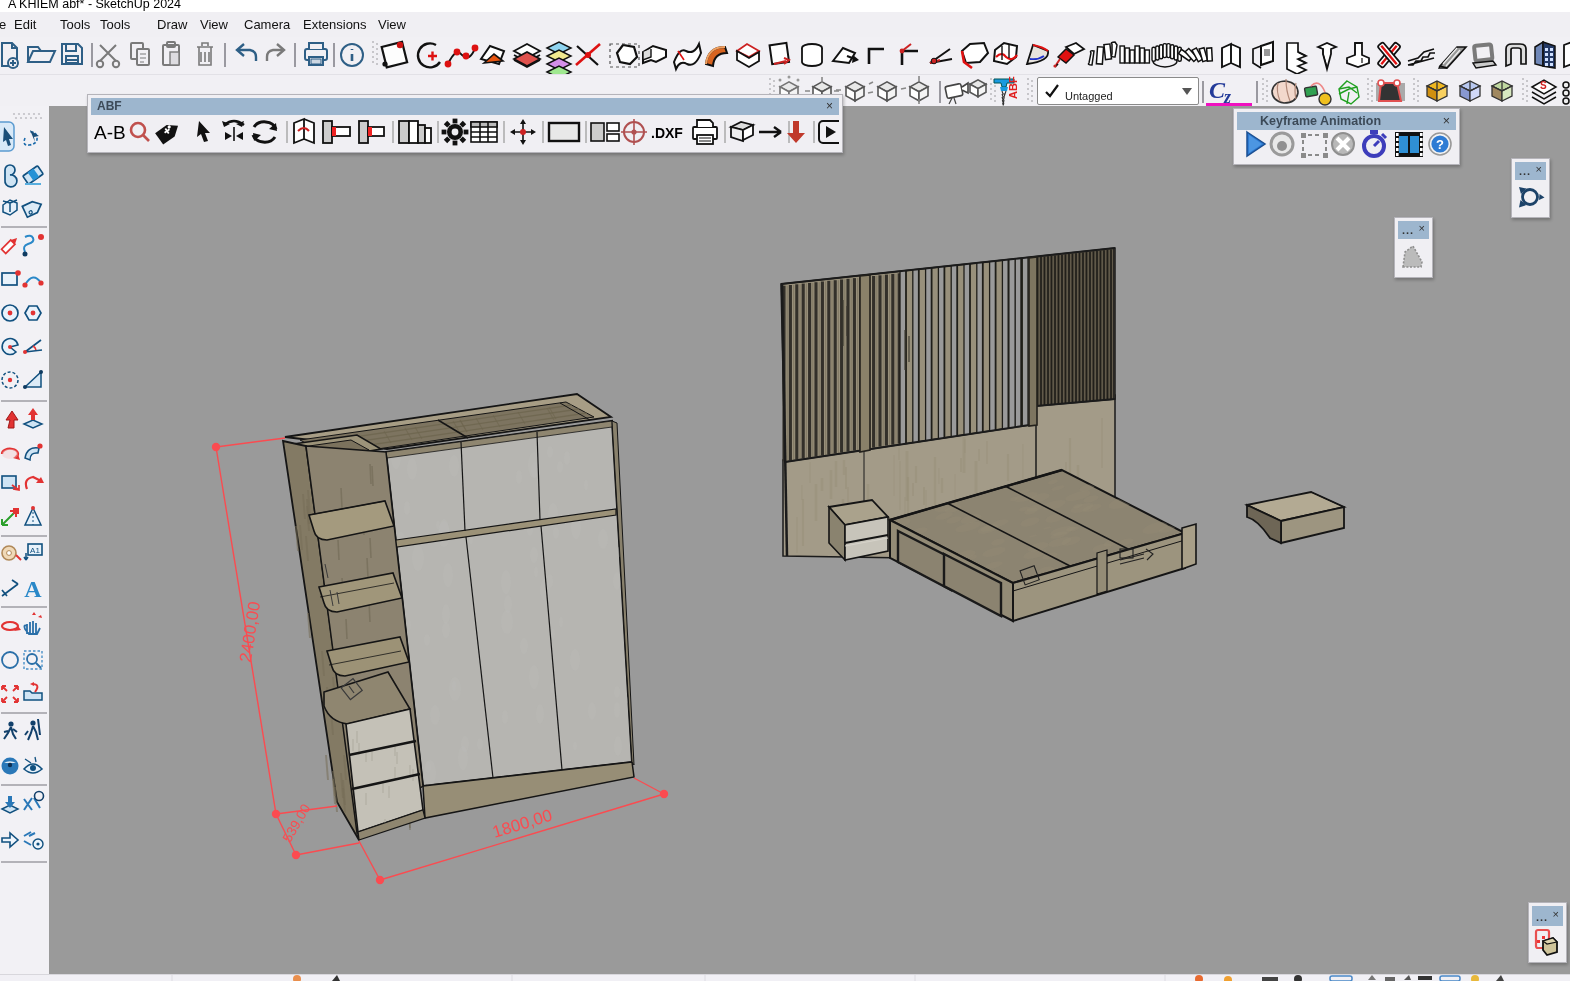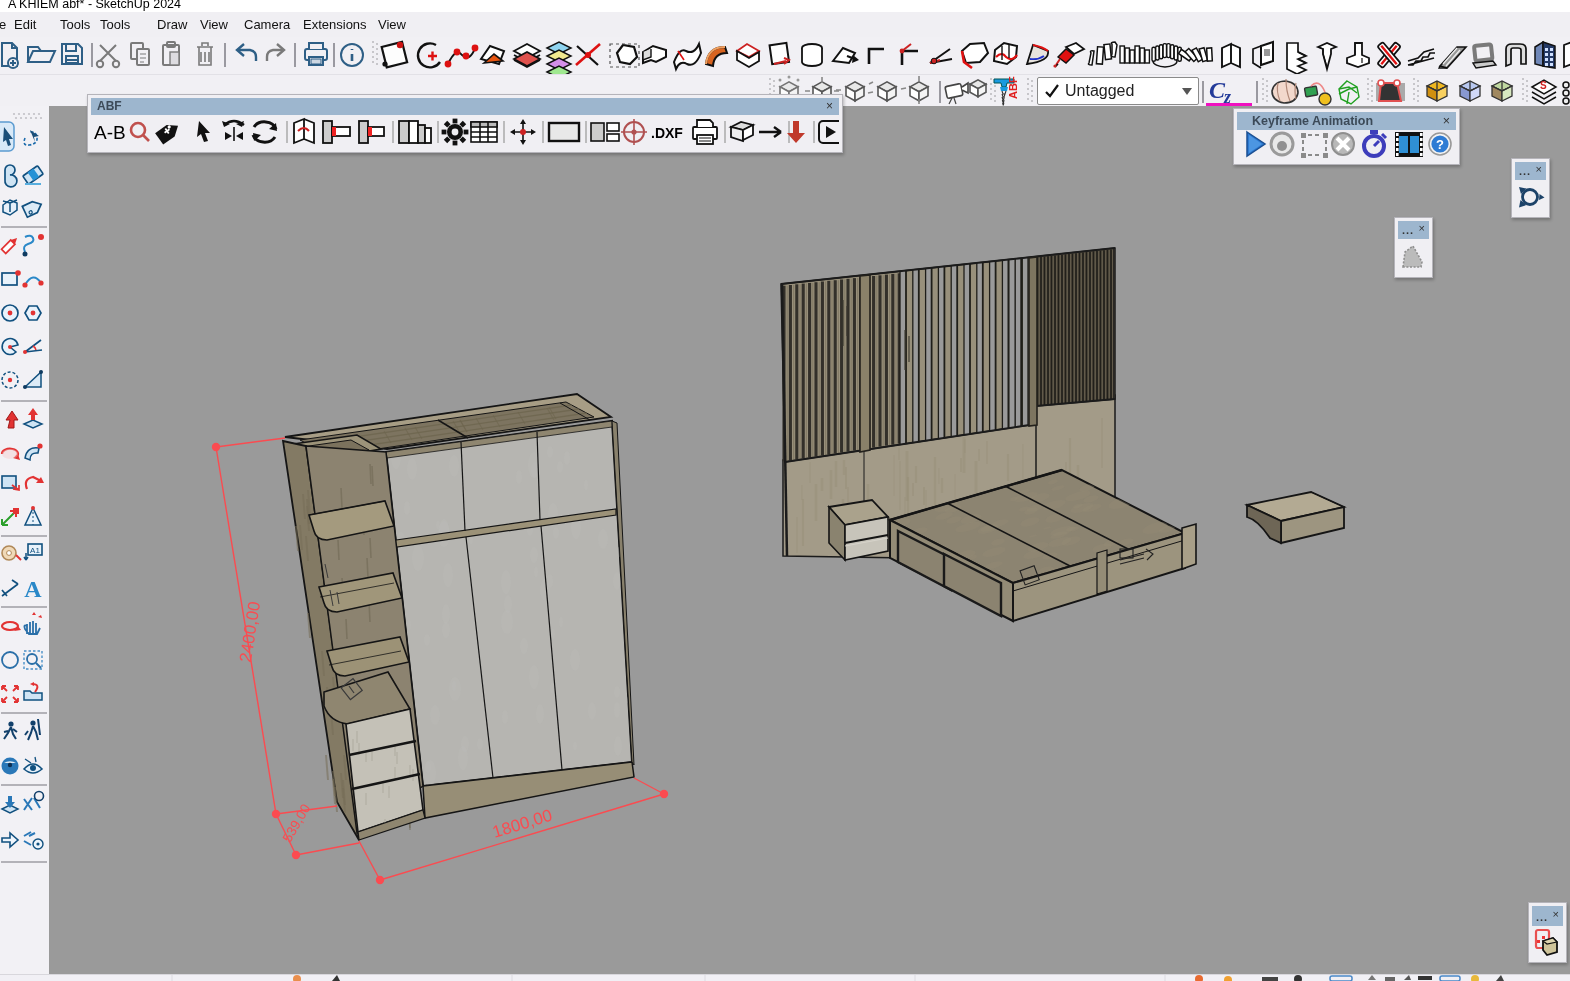--- a/index.html
+++ b/index.html
@@ -1150,21 +1150,21 @@
 <line x1="1" y1="430" x2="47" y2="430" stroke="#9e9da3" stroke-width="1.5"></line>
 <line x1="1" y1="501" x2="47" y2="501" stroke="#9e9da3" stroke-width="1.5"></line>
 <line x1="1" y1="607" x2="47" y2="607" stroke="#9e9da3" stroke-width="1.5"></line>
 <line x1="1" y1="679" x2="47" y2="679" stroke="#9e9da3" stroke-width="1.5"></line>
 <line x1="1" y1="756" x2="47" y2="756" stroke="#9e9da3" stroke-width="1.5"></line>
 </svg>
 <div class="abs" style="left:1037px;top:77px;width:160px;height:26px;background:#fff;border:1px solid #8a8a8a;border-radius:2px">
 <svg style="position:absolute;left:6px;top:5px" width="16" height="16" viewBox="0 0 16 16">
       <path d="M2 9 l4 4 8 -11" stroke="#111" stroke-width="2.2" fill="none"></path>
     </svg>
-<span style="position:absolute;left:27px;top:4px;font-size:16px;color:#222">Untagged</span>
+<span style="position:absolute;left:27px;top:12px;font-size:11px;color:#222">Untagged</span>
 <svg style="position:absolute;right:6px;top:10px" width="10" height="7" viewBox="0 0 10 7">
       <path d="M0 0 h10 l-5 7 z" fill="#555"></path>
     </svg>
 </div>
 
 <div class="panel" id="abfpanel" style="left:87px;top:94px;width:754px;height:57px">
   <div class="ptitle" style="height:17px;font-size:12px;padding-left:6px;line-height:17px">ABF<span style="position:absolute;right:6px;top:0;color:#333;font-weight:normal">×</span></div>
   <svg style="position:absolute;left:3px;top:20px" width="748" height="34" viewBox="0 0 748 34">
 <text x="3" y="24" font-size="19" fill="#000" font-family="Liberation Sans">A-B</text>
 <circle cx="47" cy="15" r="7" fill="none" stroke="#c0504d" stroke-width="2.6"></circle>
@@ -1251,21 +1251,21 @@
 <path d="M668 17 h22 m0 0 l-7 -5 m7 5 l-7 5" stroke="#111" stroke-width="2.4" fill="none"></path>
 <line x1="698" y1="6" x2="698" y2="28" stroke="#aaa" stroke-width="1.5"></line>
 <path d="M708 6 v12 h6 l-9 10 -9 -10 h6 v-12 z" fill="#c0392b"></path>
 <line x1="723" y1="6" x2="723" y2="28" stroke="#aaa" stroke-width="1.5"></line>
 <rect x="728" y="6" width="23" height="22" rx="4" fill="none" stroke="#111" stroke-width="2"></rect>
       <path d="M735 11 l10 6 -10 6 z" fill="#111"></path>
 </svg>
 </div>
 
 <div class="panel" id="kfpanel" style="left:1233px;top:108px;width:225px;height:55px">
-  <div class="ptitle" style="height:18px;font-size:12.5px;padding-left:15px;line-height:18px">Keyframe Animation<span style="position:absolute;right:6px;top:0;color:#333;font-weight:normal">×</span></div>
+  <div class="ptitle" style="height:18px;font-size:12.5px;padding-left:23px;line-height:18px">Keyframe Animation<span style="position:absolute;right:6px;top:0;color:#333;font-weight:normal">×</span></div>
   <svg style="position:absolute;left:3px;top:21px" width="219" height="31" viewBox="0 0 219 31">
 <path d="M10 2 L28 14 L10 26 Z" fill="#2d7bd4" stroke="#1a4f92" stroke-width="1.5"></path>
       <path d="M12 5 L25 14 L12 23 Z" fill="#5aa2e8" opacity="0.7"></path>
 <circle cx="45" cy="14" r="11" fill="#e8e8e8" stroke="#9a9a9a" stroke-width="3"></circle>
       <circle cx="45" cy="16" r="5" fill="#909090"></circle>
 <g fill="#8a8a8a">
         <rect x="64" y="3" width="5" height="5"></rect>
         <rect x="86" y="3" width="5" height="5"></rect>
         <rect x="64" y="23" width="5" height="5"></rect>
         <rect x="86" y="23" width="5" height="5"></rect>

